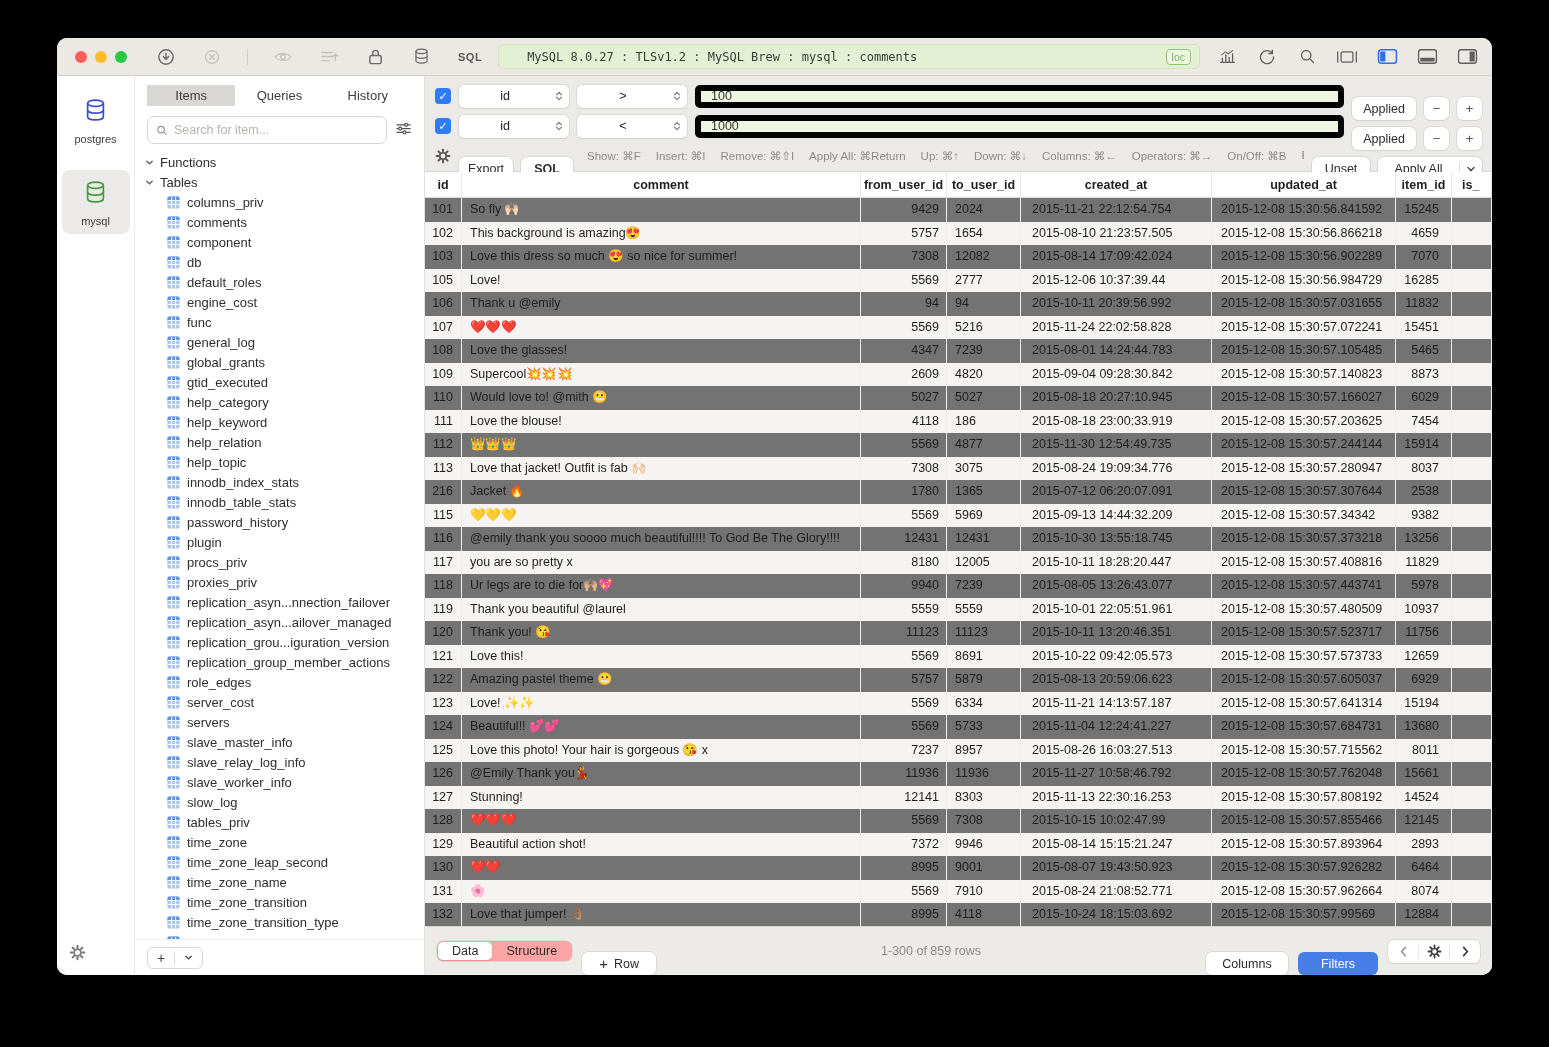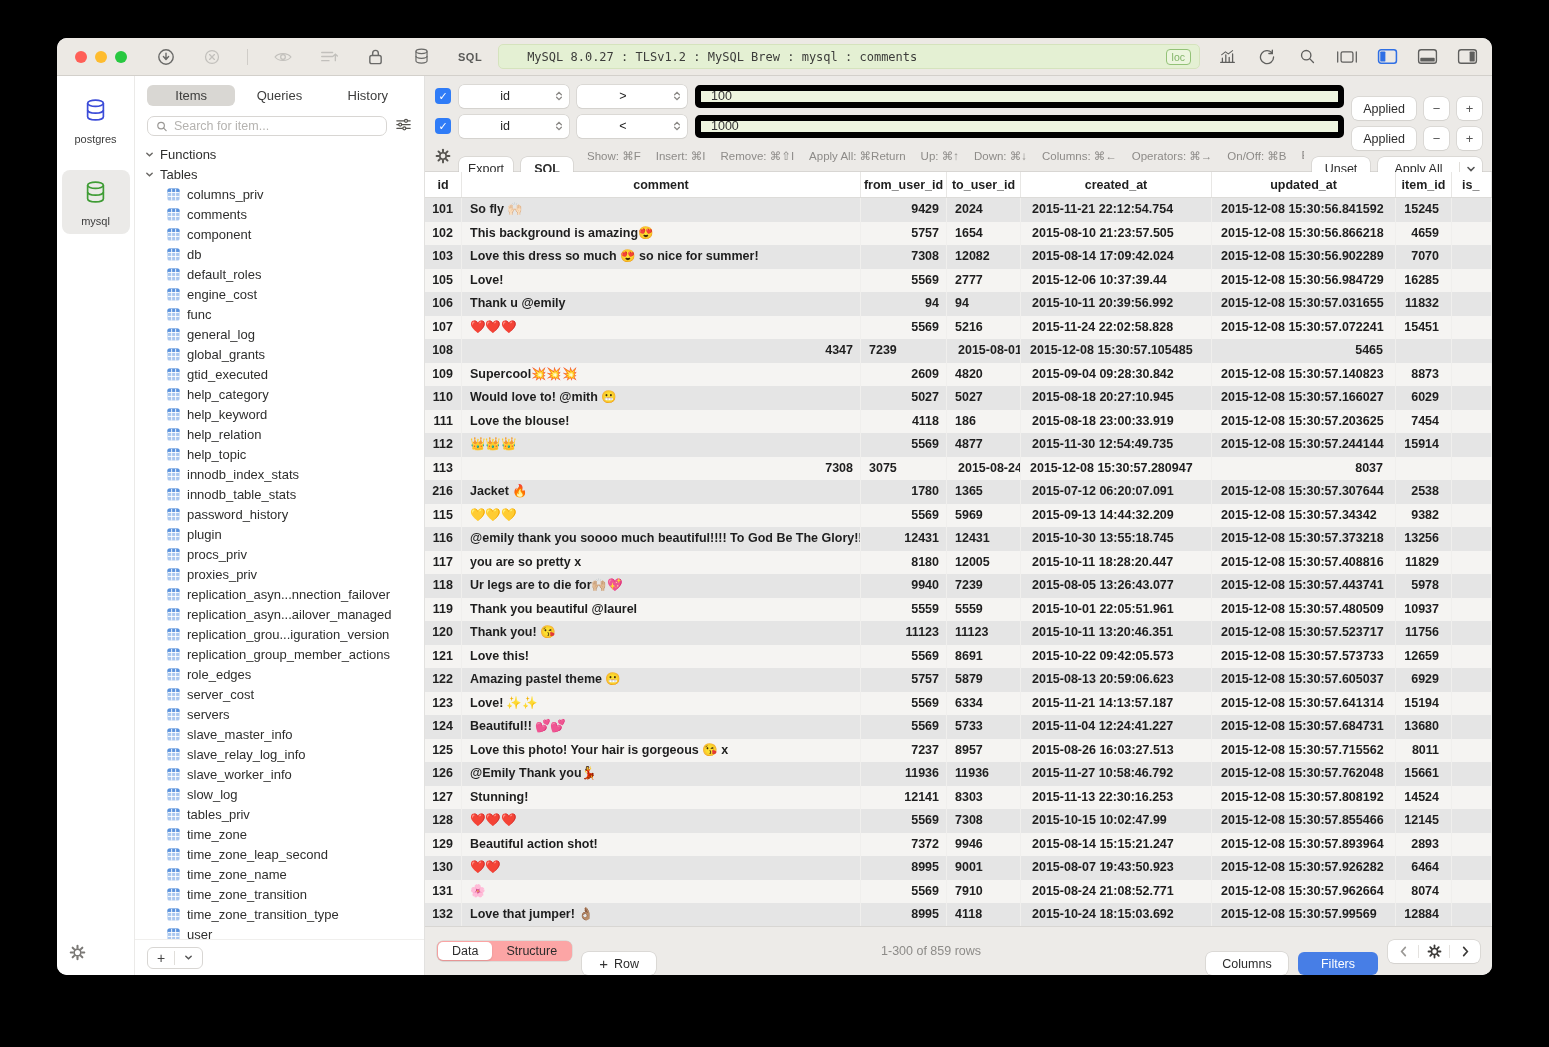--- a/index.html
+++ b/index.html
@@ -34,24 +34,24 @@
           flex-direction:column; align-items:center; padding-top:12px; position:relative; }
   .conn { width:68px; border-radius:8px; padding:9px 0 7px; display:flex; flex-direction:column; align-items:center; gap:5px; cursor:default; }
   .conn.selected { background:#ebeae8; }
   .conn + .conn { margin-top:18px; }
   .conn-label { font-size:11px; color:#3c3c3c; }
   .rail-gear { position:absolute; left:12px; bottom:10px; }
 
   .sidebar { width:290px; flex:0 0 290px; background:#fff; border-right:1px solid #e2e1df;
              display:flex; flex-direction:column; min-height:0; }
   .side-tabs { display:flex; align-items:center; padding:9px 12px 4px; }
-  .side-tab { flex:1; text-align:center; font-size:13px; color:#3d3d3c; padding:3px 0; border-radius:6px; }
+  .side-tab { flex:1; text-align:center; font-size:13px; color:#3d3d3c; padding:3px 0; border-radius:0; }
   .side-tab.active { background:#d9d7d3; }
   .search-row { display:flex; align-items:center; gap:8px; padding:6px 12px 4px; }
-  .search-box { flex:1; display:flex; align-items:center; gap:6px; height:20px; background:#fff;
+  .search-box { flex:1; display:flex; align-items:center; gap:6px; height:28px; background:#fff;
                 border:1px solid #d8d6d3; border-radius:7px; padding:0 8px; }
   .search-box input { border:none; outline:none; background:transparent; font-size:12.5px; color:#333; width:100%;
                       font-family:"Liberation Sans", sans-serif; }
   .search-box input::placeholder { color:#b5b3b0; }
   .tree { flex:1; overflow:hidden; padding-top:4px; }
   .tree-group { display:flex; align-items:center; gap:6px; height:20px; padding-left:10px; font-size:13px; color:#2e2e2d; }
   .tree-item { display:flex; align-items:center; gap:7px; height:20px; padding-left:32px; font-size:13px; color:#2e2e2d;
                white-space:nowrap; }
   .side-bottom { flex:0 0 36px; display:flex; align-items:center; padding:0 12px; border-top:1px solid #f0efed; }
   .add-group { display:flex; align-items:center; height:22px; border:1px solid #d8d6d3; border-radius:6px; background:#fff; }
@@ -82,21 +82,21 @@
   .btn.applyall { width:104px; gap:0; padding:0; }
   .btn.applyall .t { flex:1; text-align:center; }
   .btn.applyall .dv { width:1px; height:13px; background:#e0deda; }
   .btn.applyall .ch { width:22px; display:flex; align-items:center; justify-content:center; }
 
   
   .grid-header, .grid-row { display:grid; grid-template-columns:37px 399px 86px 74px 191px 184px 56px 1fr; }
   .grid-header { flex:0 0 26px; background:#fff; border-bottom:1px solid #dddcd9; }
   .hcell { font-size:12.5px; font-weight:700; color:#1f1f1f; display:flex; align-items:center; justify-content:center;
            border-right:1px solid #e8e7e5; }
-  .grid-body { flex:1; overflow:hidden; background:#e5e5e5;font-weight:bold; }
+  .grid-body { flex:1; overflow:hidden; background:#737373; }
   .grid-row { height:23.5px; }
   .grid-row.alt { background:#f5f4f2; }
   .cell { font-size:12.5px; color:#1e1e1e; line-height:23.5px; white-space:nowrap; overflow:hidden;
           border-right:1px solid #f0efed; }
   .c-id   { text-align:right; padding-right:8px; }
   .c-comment { padding-left:8px; }
   .c-from { text-align:right; padding-right:7px; }
   .c-to   { padding-left:8px; }
   .c-created { padding-left:11px; }
   .c-updated { padding-left:9px; }
@@ -1057,20 +1057,21 @@
             <div class="cell c-comment">❤️❤️❤️</div>
             <div class="cell c-from">5569</div>
             <div class="cell c-to">5216</div>
             <div class="cell c-created">2015-11-24 22:02:58.828</div>
             <div class="cell c-updated">2015-12-08 15:30:57.072241</div>
             <div class="cell c-item">15451</div>
             <div class="cell c-is"></div>
           </div>
           <div class="grid-row">
             <div class="cell c-id">108</div>
+            <div class="cell c-comment">Love the glasses!</div>
             <div class="cell c-from">4347</div>
             <div class="cell c-to">7239</div>
             <div class="cell c-created">2015-08-01 14:24:44.783</div>
             <div class="cell c-updated">2015-12-08 15:30:57.105485</div>
             <div class="cell c-item">5465</div>
             <div class="cell c-is"></div>
           </div>
           <div class="grid-row alt">
             <div class="cell c-id">109</div>
             <div class="cell c-comment">Supercool💥💥💥</div>
@@ -1106,20 +1107,21 @@
             <div class="cell c-comment">👑👑👑</div>
             <div class="cell c-from">5569</div>
             <div class="cell c-to">4877</div>
             <div class="cell c-created">2015-11-30 12:54:49.735</div>
             <div class="cell c-updated">2015-12-08 15:30:57.244144</div>
             <div class="cell c-item">15914</div>
             <div class="cell c-is"></div>
           </div>
           <div class="grid-row alt">
             <div class="cell c-id">113</div>
+            <div class="cell c-comment">Love that jacket! Outfit is fab 🙌🏻</div>
             <div class="cell c-from">7308</div>
             <div class="cell c-to">3075</div>
             <div class="cell c-created">2015-08-24 19:09:34.776</div>
             <div class="cell c-updated">2015-12-08 15:30:57.280947</div>
             <div class="cell c-item">8037</div>
             <div class="cell c-is"></div>
           </div>
           <div class="grid-row">
             <div class="cell c-id">216</div>
             <div class="cell c-comment">Jacket 🔥</div>

